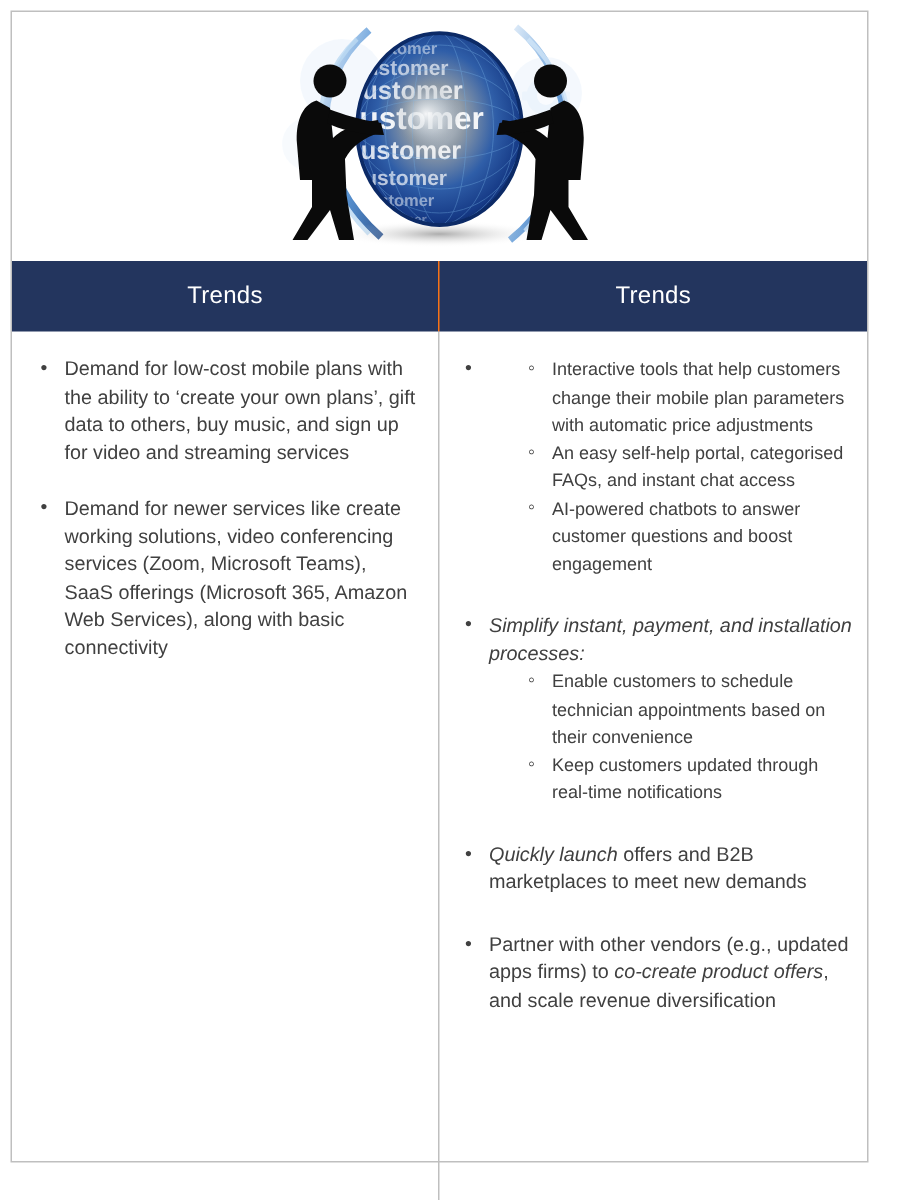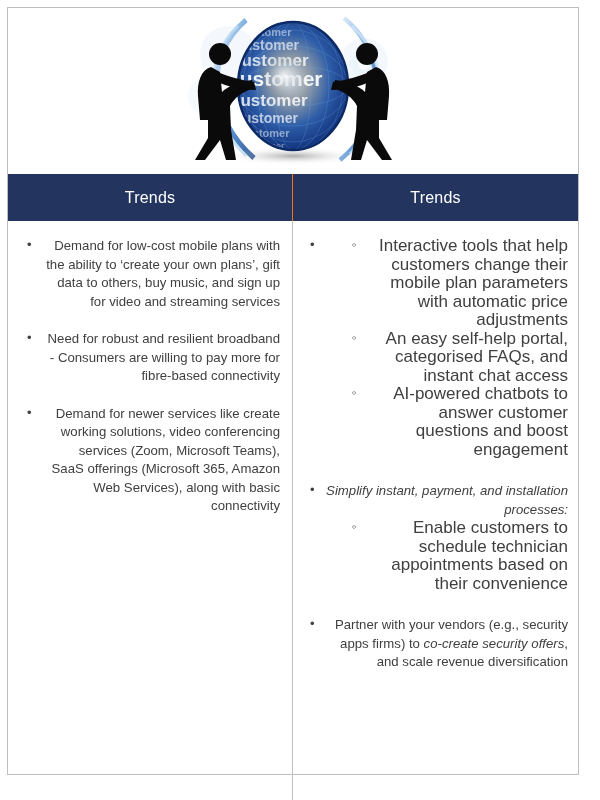--- a/index.html
+++ b/index.html
@@ -90,21 +90,20 @@
   .body-cell.right {
     padding-left: 16px;
     padding-right: 10px;
   }
 
   
   ul.bullets {
     list-style: none;
     margin: 0;
     padding: 0;
-    text-align: right;
   }
   ul.bullets > li.bullet {
     position: relative;
     padding-left: 17px;
     font-size: 13.2px;
     line-height: 18.5px;
     margin-bottom: 19px;
   }
   ul.bullets > li.bullet::before {
     content: "\2022";
@@ -121,21 +120,21 @@
   
   ul.subbullets {
     list-style: none;
     margin: 0;
     padding: 0;
     padding-left: 26px;
   }
   ul.subbullets > li.subbullet {
     position: relative;
     padding-left: 16px;
-    font-size: 17px;
+    font-size: 12px;
     line-height: 18.5px;
     margin-bottom: 0;
   }
   ul.subbullets > li.subbullet::before {
     content: "\25E6";
     position: absolute;
     left: 0px;
     top: -1px;
     font-size: 13px;
     color: #404040;
@@ -253,34 +252,35 @@
       <div class="header-cell right">
         <span>Trends</span>
       </div>
     </div>
 
     <div class="body-row">
 
       <div class="body-cell left">
         <ul class="bullets" id="trends-list">
             <li class="bullet"><span>Demand for low-cost mobile  plans with the ability to ‘create your own plans’, gift data to others, buy music, and sign up for video and streaming services</span></li>
-            <li class="bullet"><span>Need for robust and resilient broadband - Consumers are willing to pay more for fibre-based connectivity</span></li>
             <li class="bullet"><span>Demand for newer services like create working solutions, video conferencing services (Zoom, Microsoft Teams), SaaS offerings (Microsoft 365, Amazon Web Services), along with basic connectivity</span></li>
           </ul>
       </div>
 
       <div class="body-cell right">
         <ul class="bullets" id="actions-list">
             <li class="bullet"><ul class="subbullets">
                 <li class="subbullet"><span>Interactive tools that help customers change their mobile plan parameters with automatic price adjustments</span></li>
                 <li class="subbullet"><span>An easy self-help portal, categorised FAQs, and instant chat access</span></li>
                 <li class="subbullet"><span>AI-powered chatbots to answer customer questions and boost engagement</span></li>
               </ul></li>
             <li class="bullet"><span class="it">Simplify instant, payment, and installation processes:</span><ul class="subbullets">
                 <li class="subbullet"><span>Enable customers  to schedule technician appointments based on their convenience</span></li>
+                <li class="subbullet"><span>Keep customers updated through real-time notifications</span></li>
               </ul></li>
-            <li class="bullet"><span>Partner with your vendors (e.g., security apps firms) to </span><span class="it">co-create security offers</span><span>, and scale revenue diversification</span></li>
+            <li class="bullet"><span class="it">Quickly launch</span><span> offers and B2B marketplaces to meet new demands</span></li>
+            <li class="bullet"><span>Partner with other vendors (e.g., updated apps firms) to </span><span class="it">co-create product offers</span><span>, and scale revenue diversification</span></li>
           </ul>
       </div>
 
     </div>
   </div>
 </div>
 
 </body></html>

